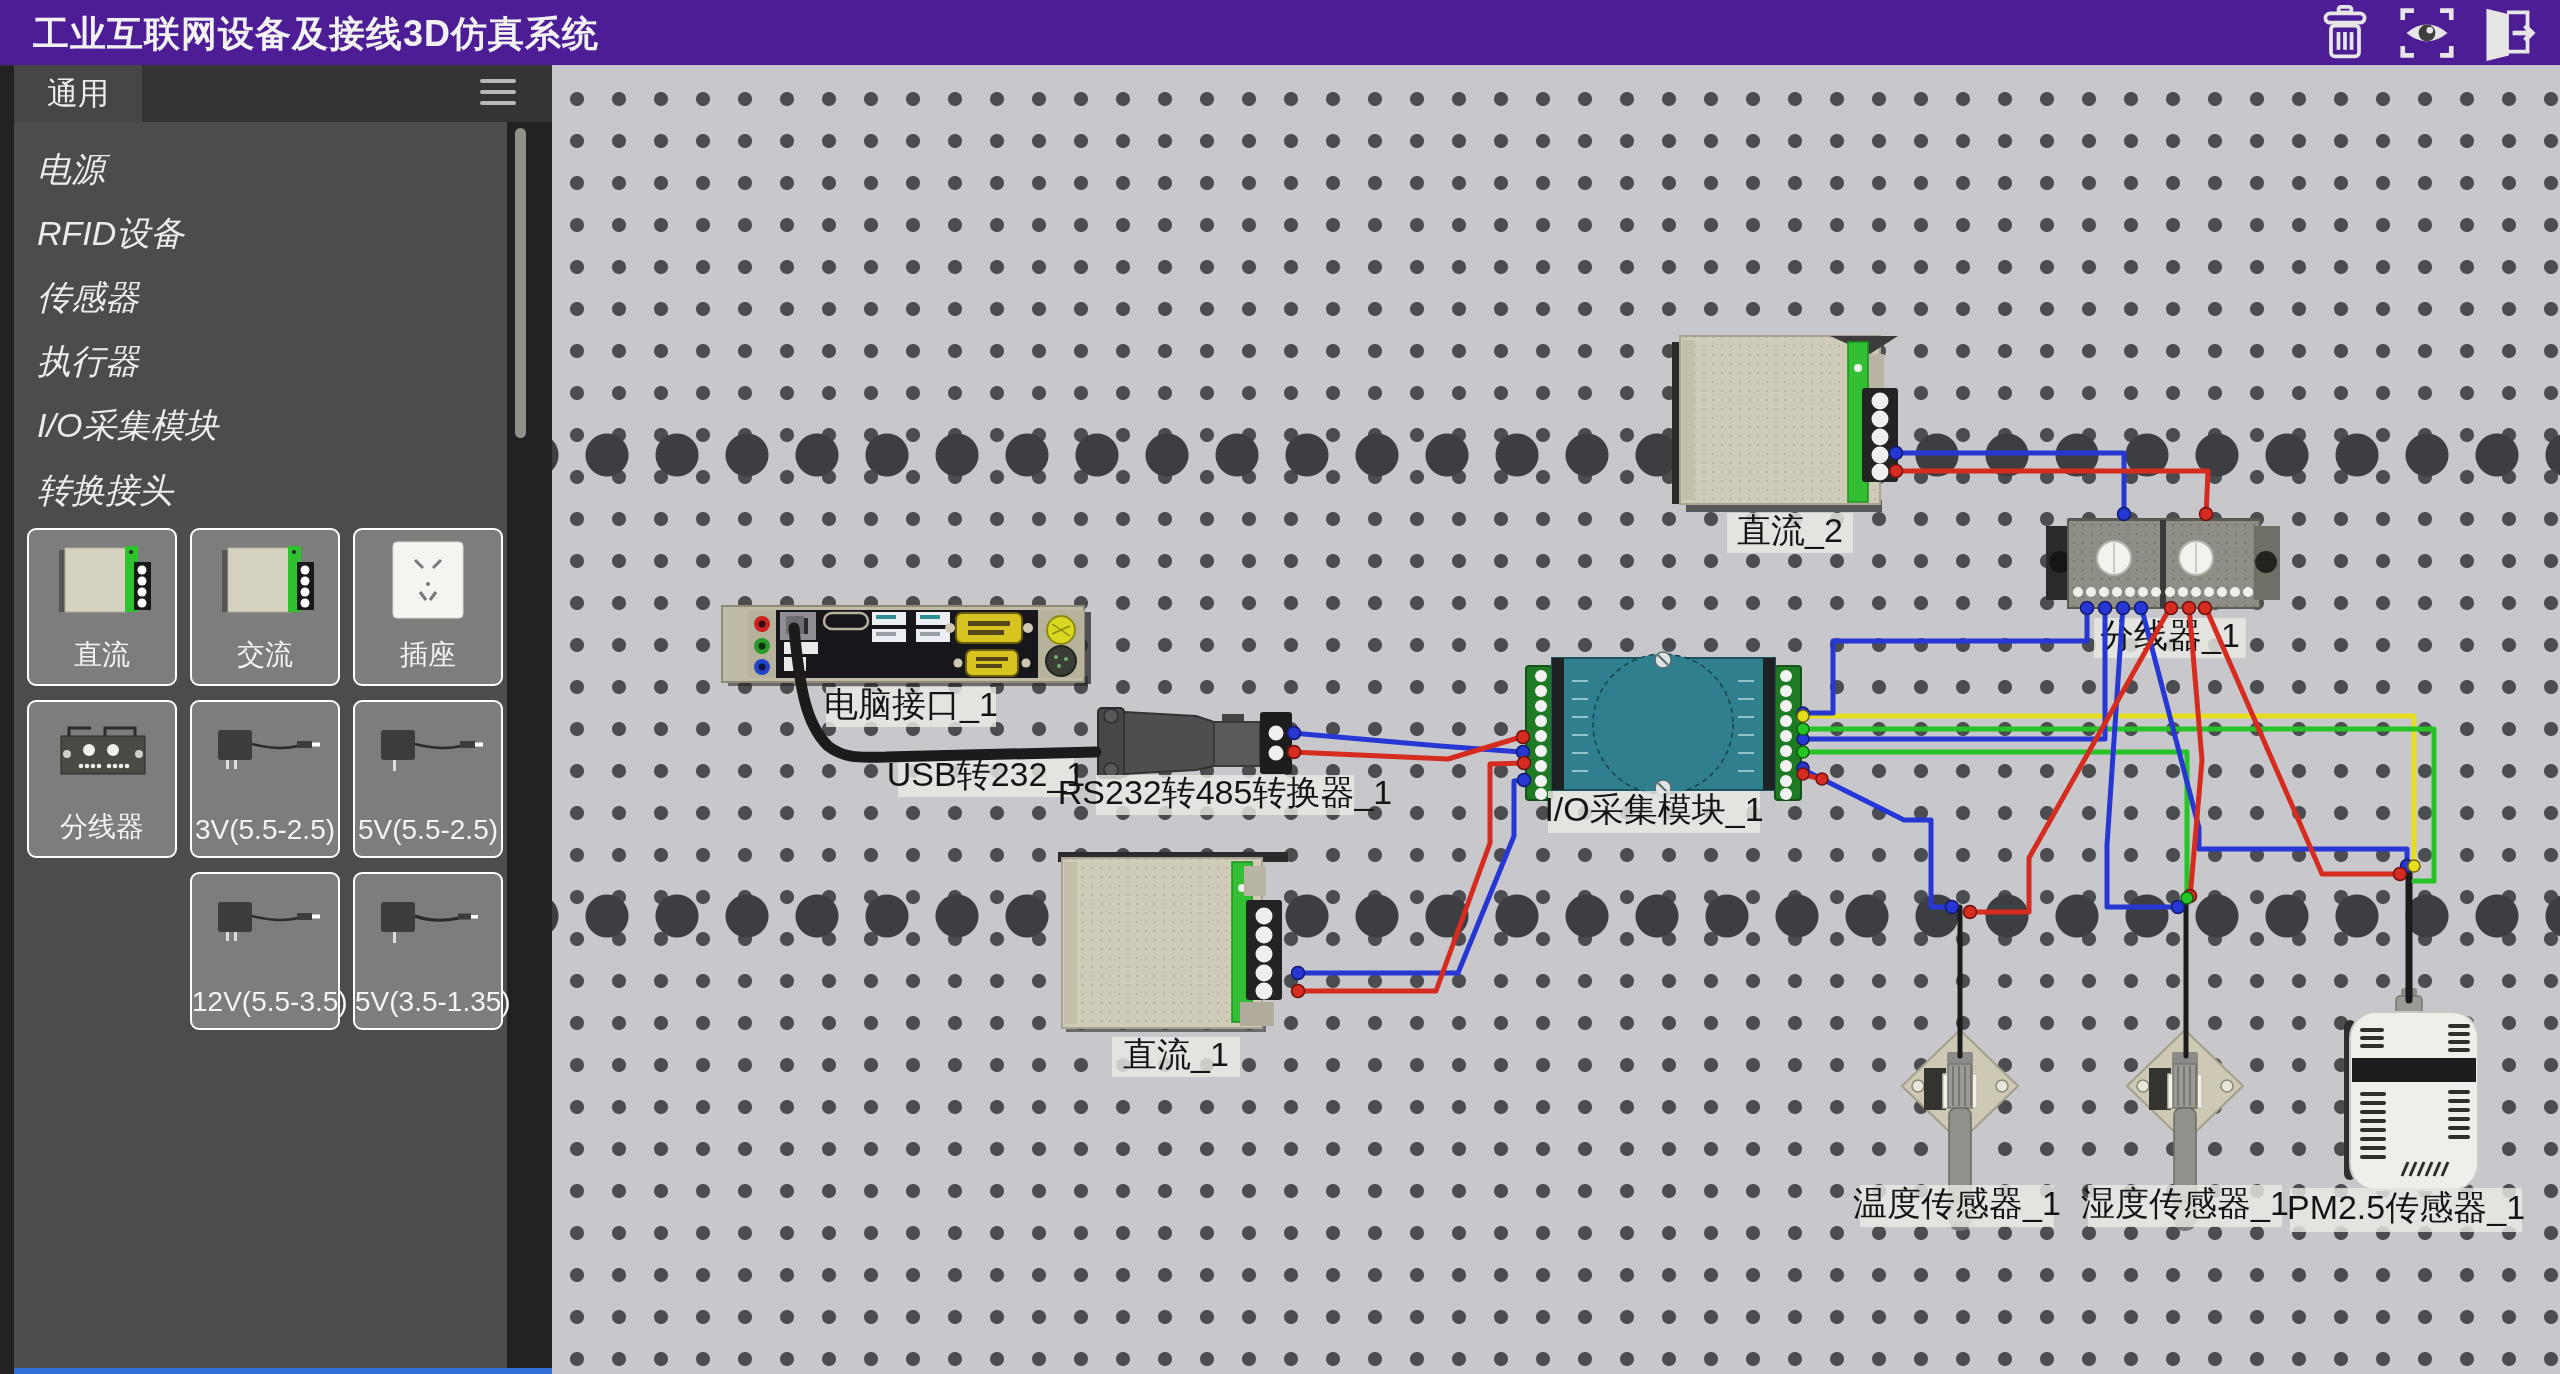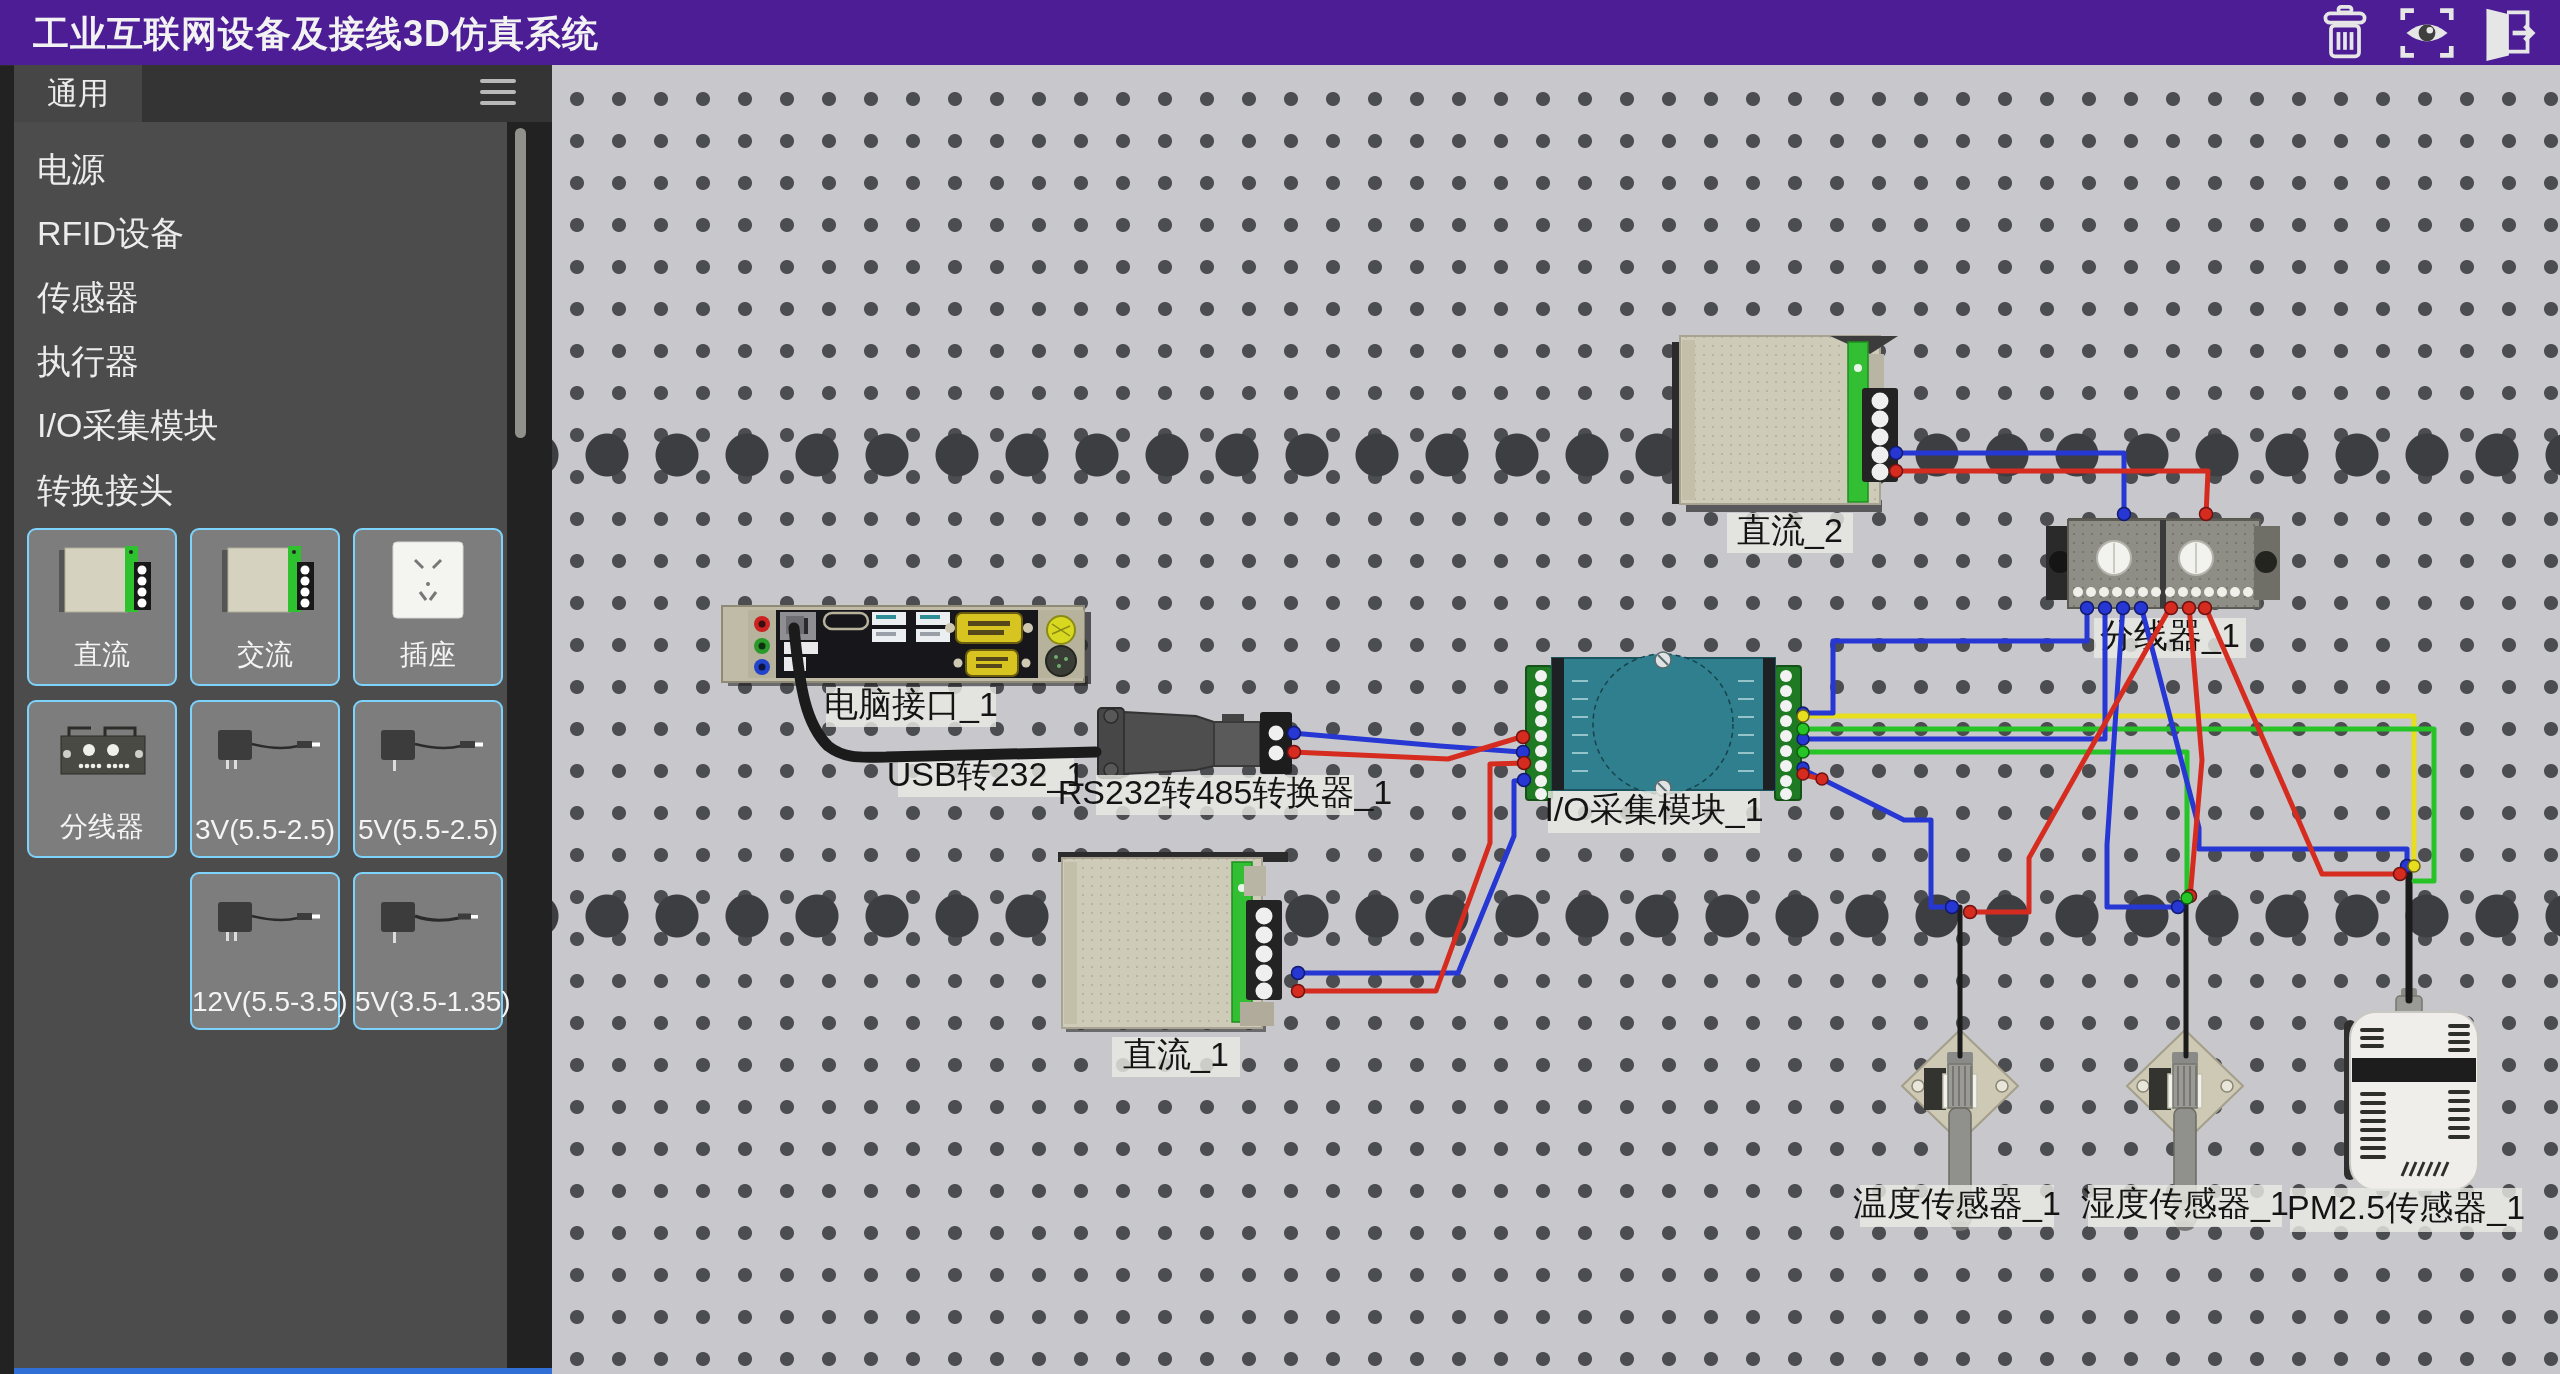--- a/index.html
+++ b/index.html
@@ -9,23 +9,23 @@
   #topbar{position:absolute;left:0;top:0;width:2560px;height:65px;background:#4c1d95;border-bottom:1px solid #2c2c2c;}
   #title{position:absolute;left:33px;top:10px;color:#f2f2f2;font-size:36px;font-weight:bold;letter-spacing:1px;}
   .topicon{position:absolute;top:5px;width:58px;height:56px;cursor:pointer;}
   
   #sidebar{position:absolute;left:0;top:65px;width:493px;height:1309px;background:#4c4c4c;margin-left:14px;}
   #tabbar{position:absolute;left:0;top:0;width:552px;height:57px;background:#343434;}
   #tab-general{position:absolute;left:0;top:0;width:128px;height:57px;background:#464646;
       color:#ececec;font-size:31px;display:flex;align-items:center;justify-content:center;}
   #hamburger{position:absolute;left:466px;top:14px;width:36px;height:30px;cursor:pointer;}
   #hamburger div{height:4px;background:#b9b9b9;margin-bottom:7px;border-radius:2px;}
-  .menu-item{position:absolute;left:23px;color:#ececec;font-size:34px;cursor:pointer;}
+  .menu-item{position:absolute;left:23px;color:#ececec;font-size:34px;cursor:pointer;font-style:italic;}
   #scroll-thumb{position:absolute;left:501px;top:63px;width:11px;height:310px;background:#90918a;border-radius:6px;}
-  .card{position:absolute;width:150px;height:158px;background:#7d7d7d;border:2px solid #7dd3fc;
+  .card{position:absolute;width:150px;height:158px;background:#7d7d7d;border:2px solid #ffffff;
         border-radius:9px;box-sizing:border-box;cursor:pointer;}
   .card .thumb{position:absolute;left:10px;top:6px;width:126px;height:96px;}
   .card .clabel{position:absolute;left:0;bottom:10px;width:100%;text-align:center;
         color:#f4f4f4;font-size:28px;white-space:nowrap;}
   #blue-strip{position:absolute;left:0;bottom:0;width:552px;height:6px;background:#2f6fd6;}
   
   #canvas{position:absolute;left:552px;top:65px;width:2008px;height:1309px;background:#c7c7cc;}
   #dots{position:absolute;left:0;top:0;width:100%;height:100%;
       background-image:radial-gradient(circle at 21px 21px,#4c4d51 6.5px,rgba(0,0,0,0) 7.5px);
       background-size:42px 42px;background-position:4px 13px;}

